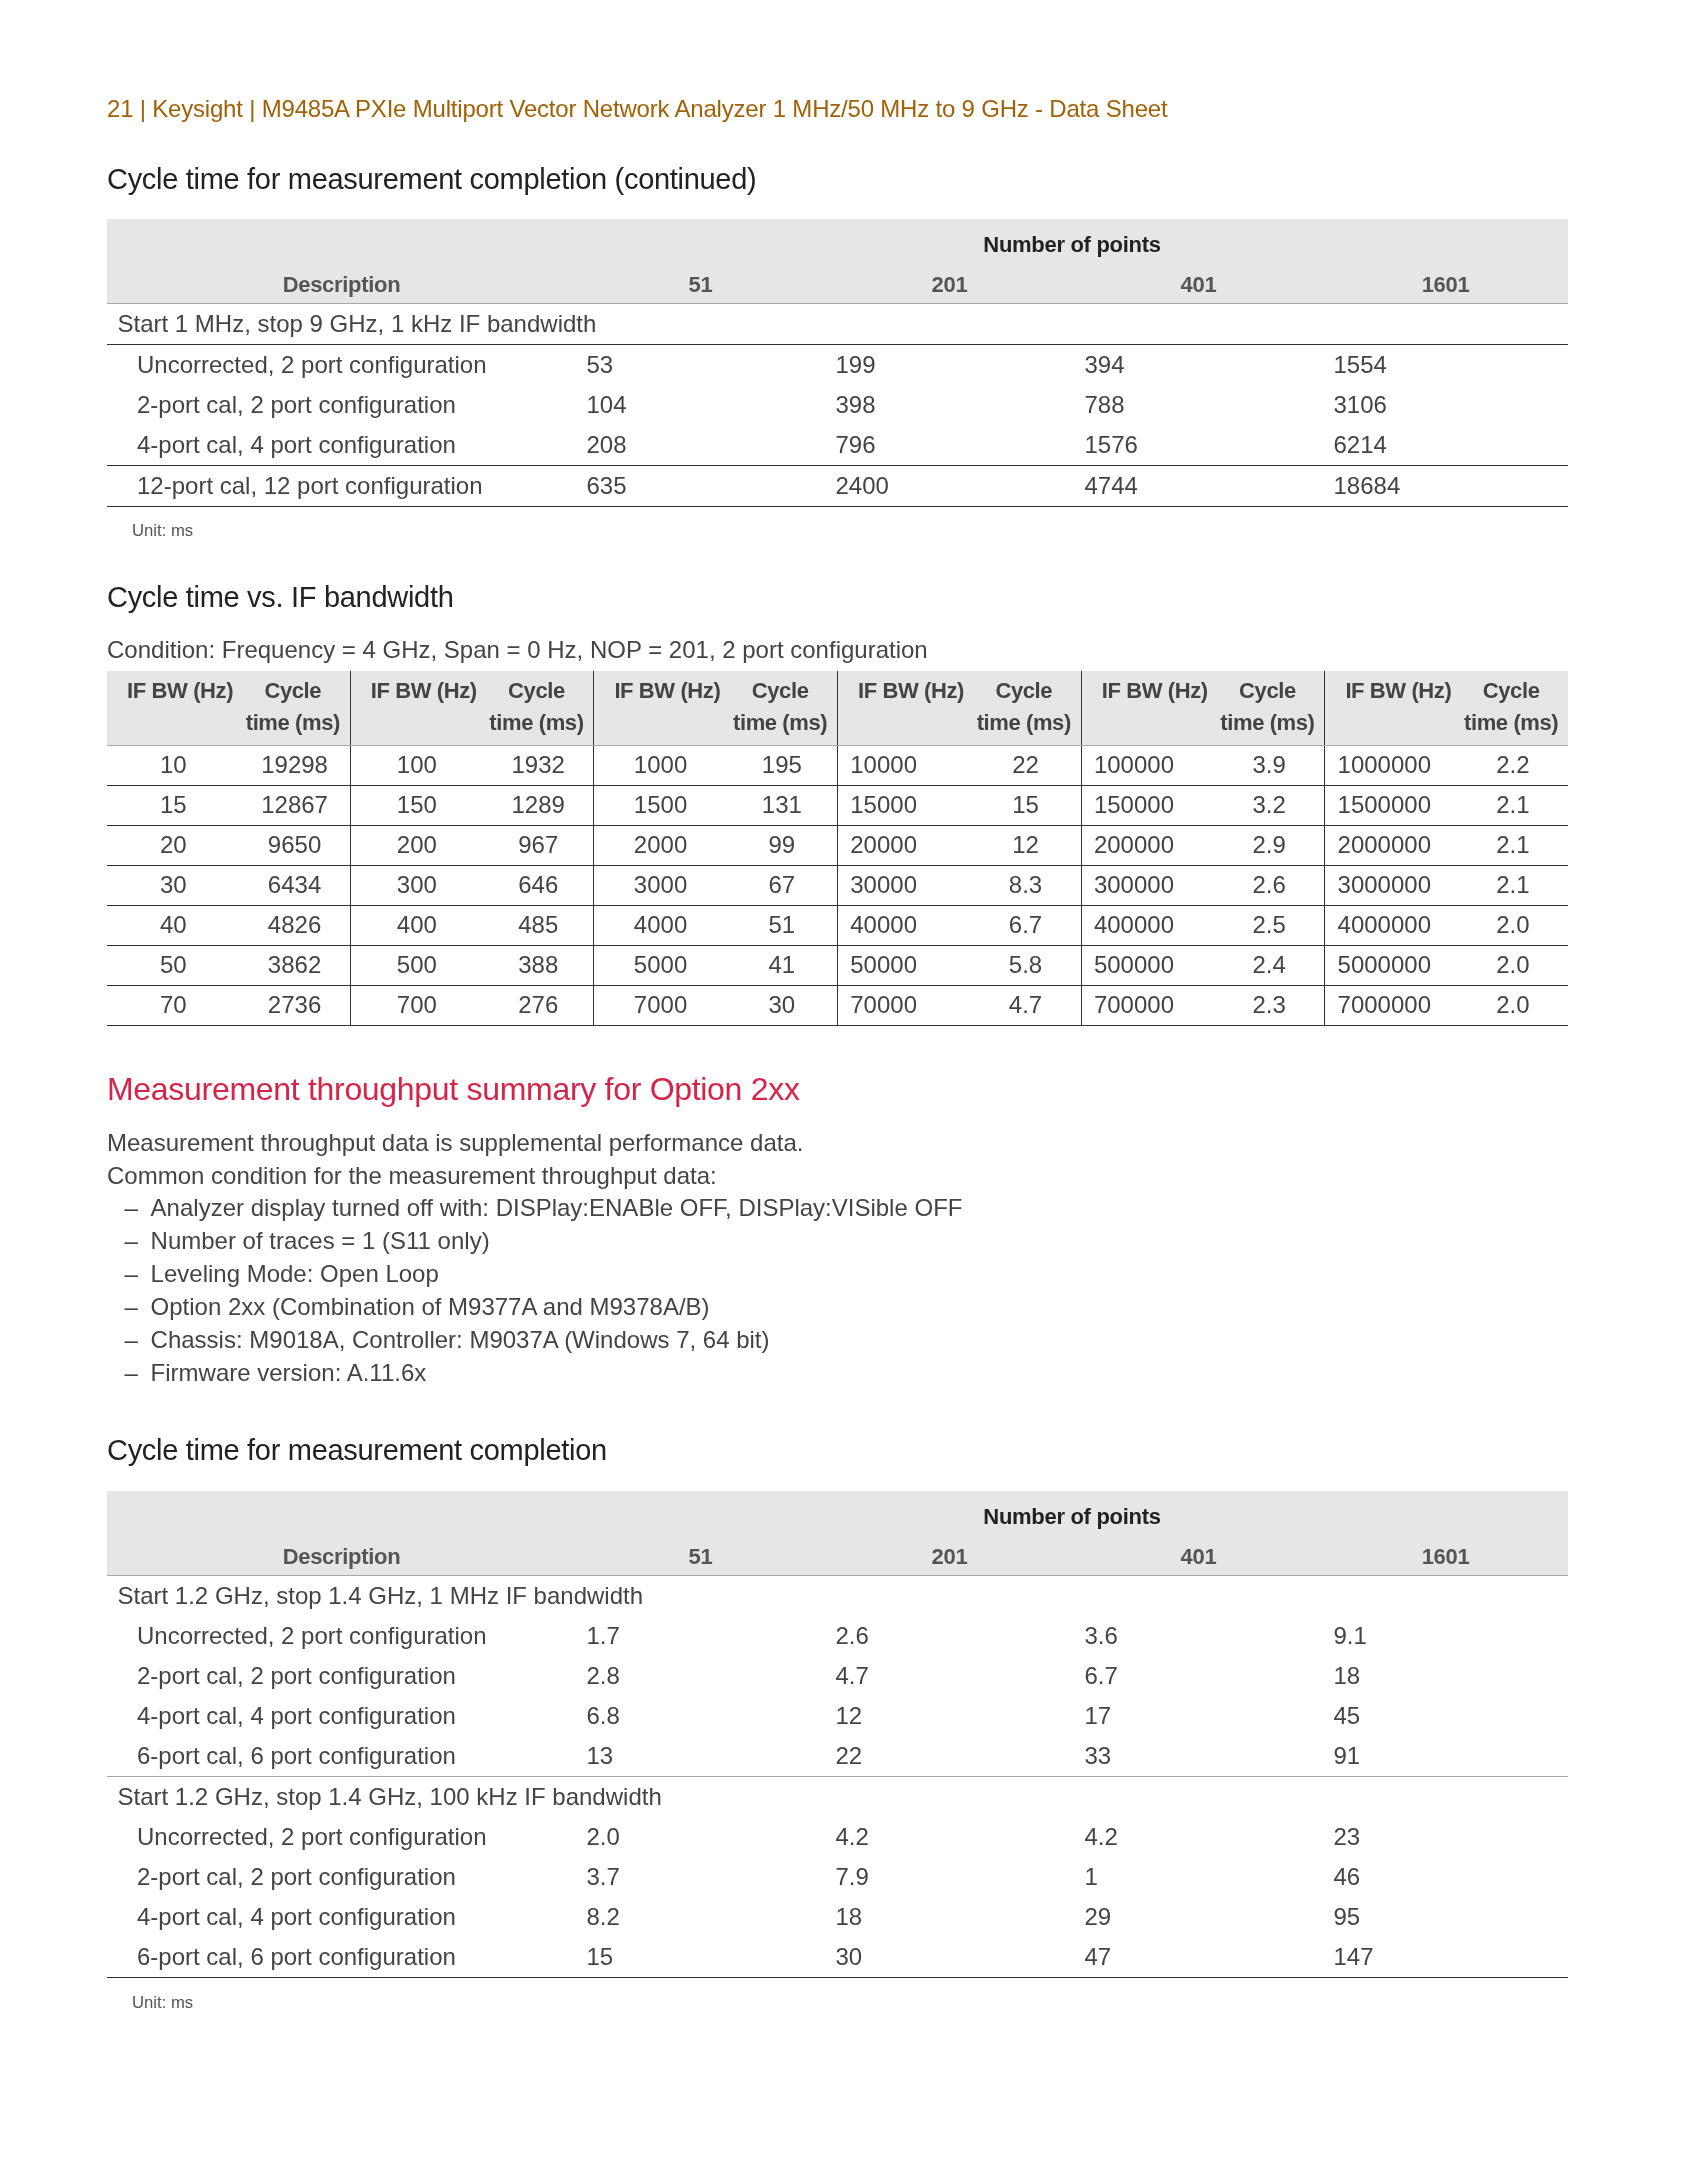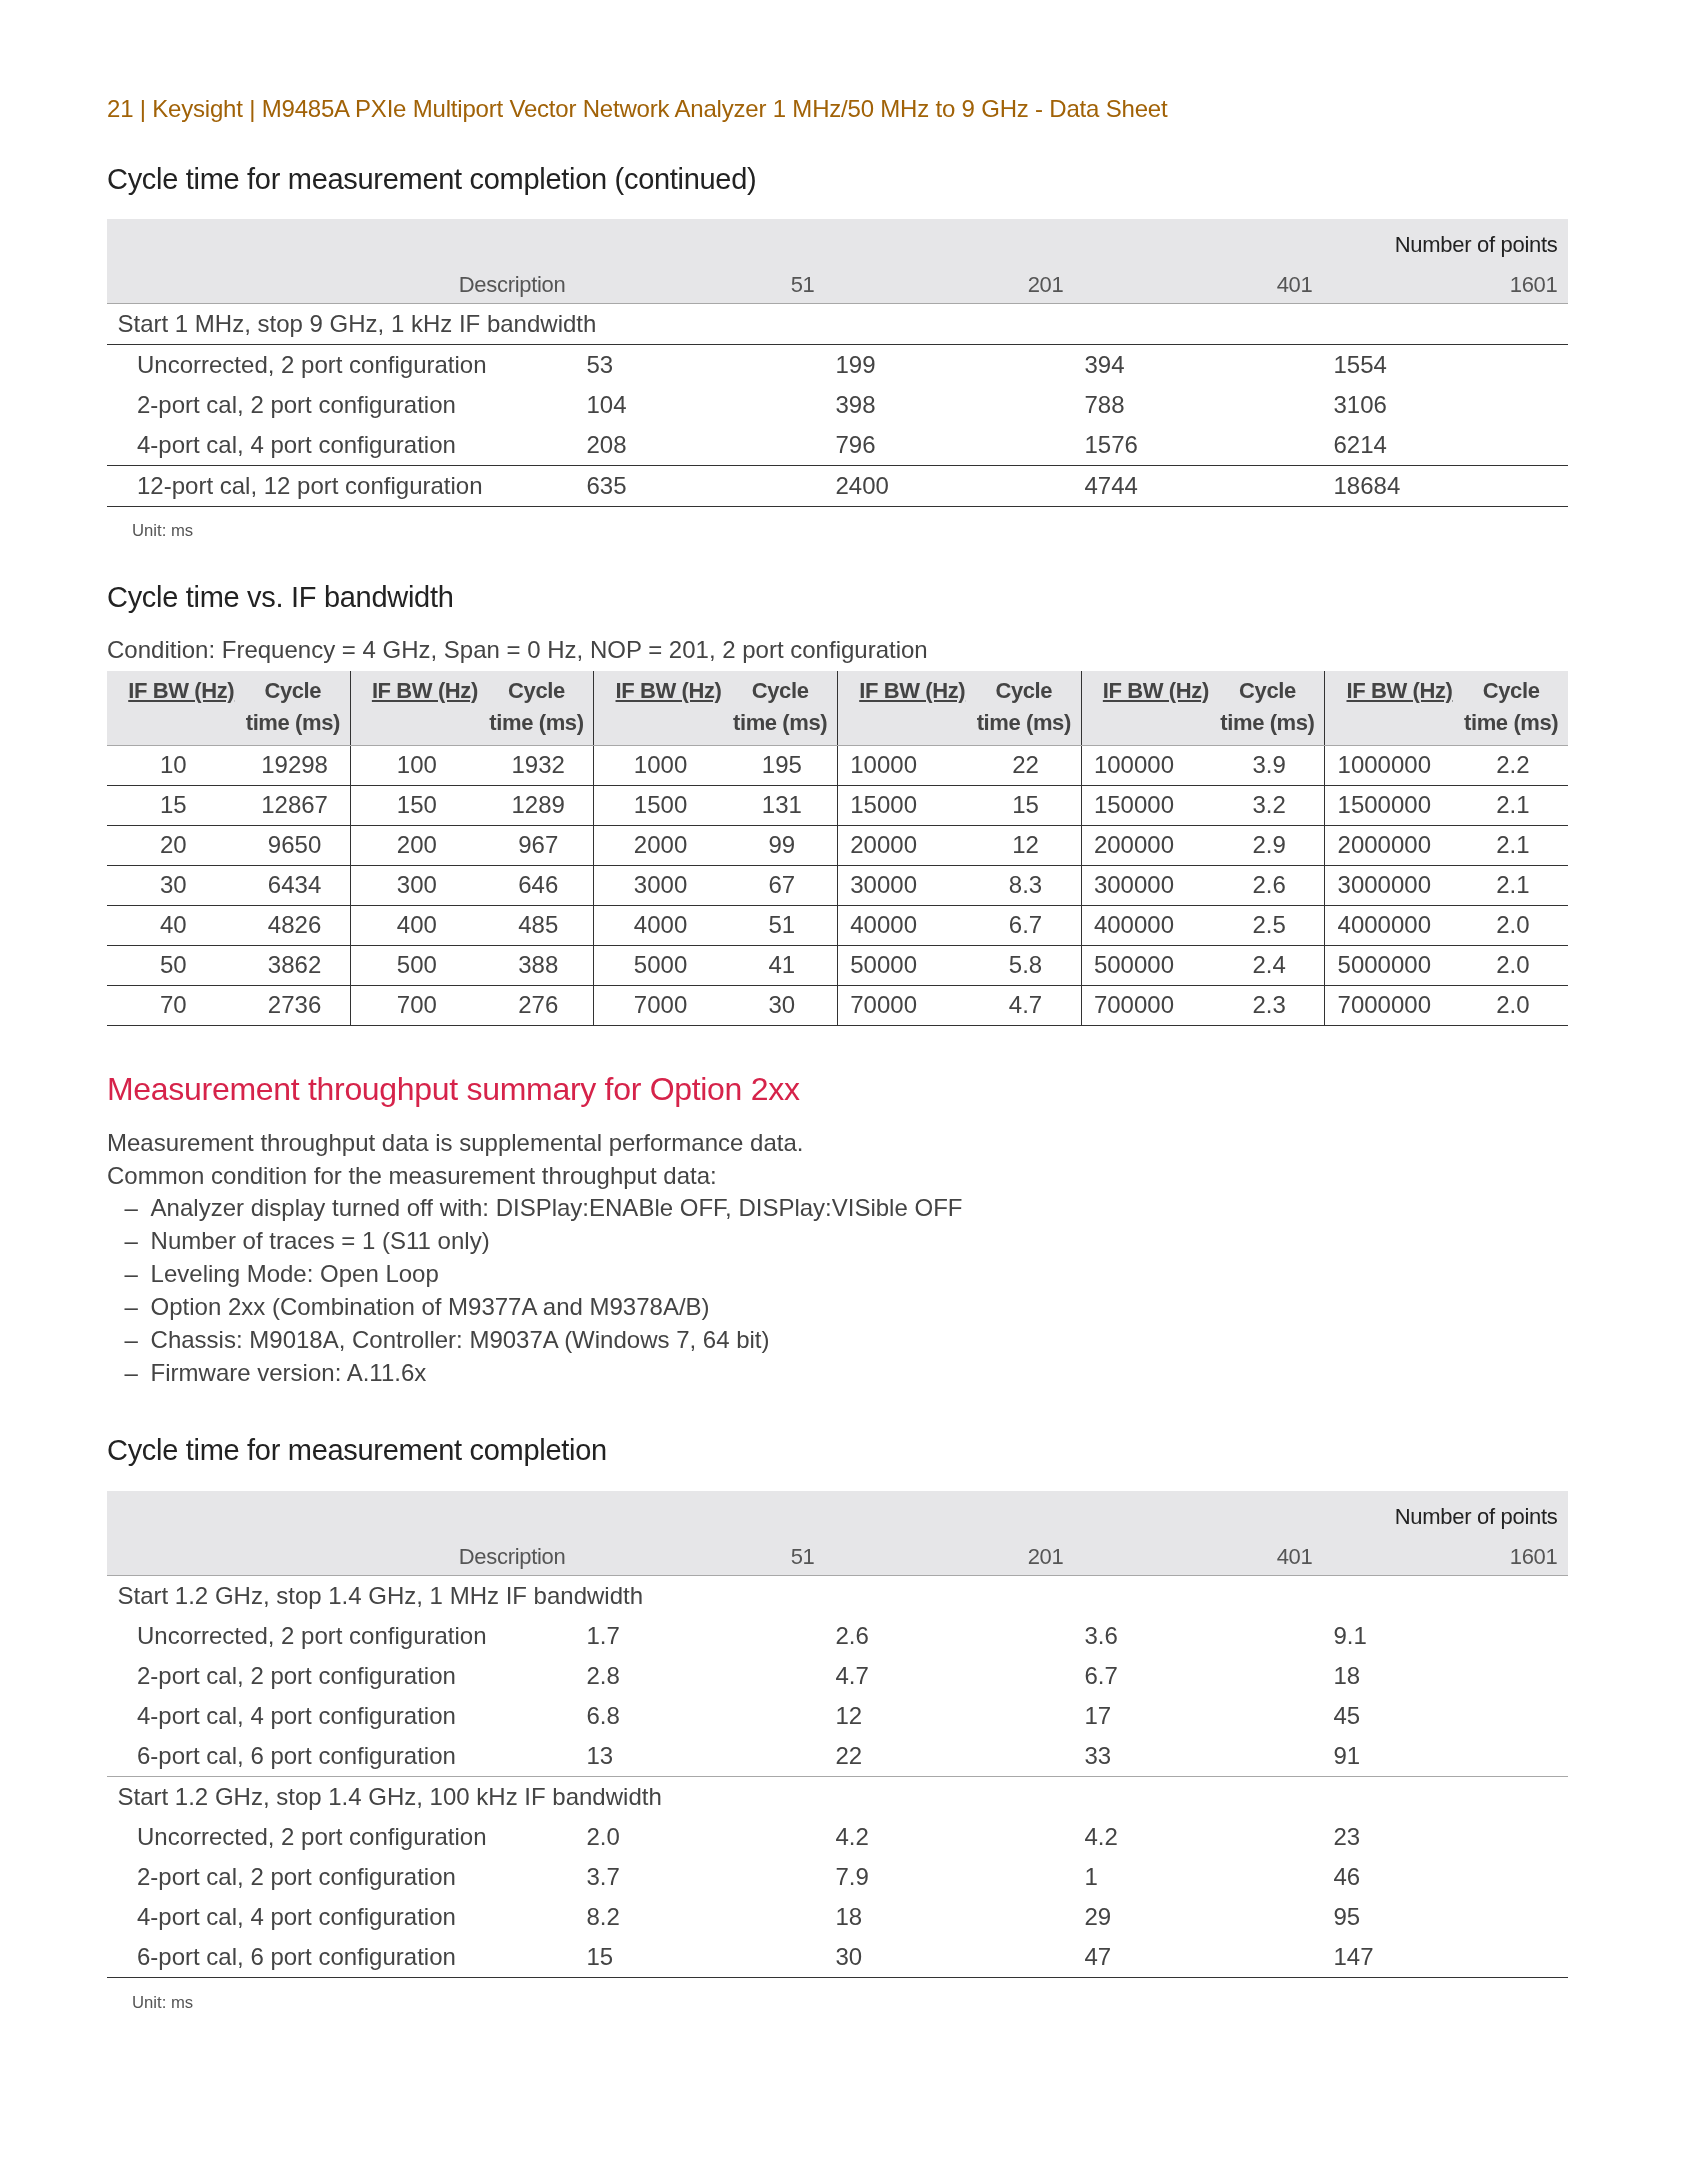--- a/index.html
+++ b/index.html
@@ -15,21 +15,21 @@
   .h2 {
     position: absolute; left: 0; font-size: 29px; color: #222222; font-weight: normal; margin: 0;
     letter-spacing: -0.3px;
   }
   .h2.red { color: #d6234a; font-size: 32px; }
   .unit { position: absolute; left: 0; font-size: 16.7px; color: #555555; margin-left: 25px; }
 
   
   table { border-collapse: collapse; position: absolute; left: 0; width: 1461px; }
   .ct thead th {
-    background: #e6e6e8; color: #555555; font-weight: normal; text-align: right;
+    background: #e6e6e8; color: #555555; font-weight: bold; text-align: center;
     font-size: 22px; padding: 0 10.5px; height: 40px; vertical-align: bottom;
     letter-spacing: -0.3px;
   }
   .ct thead tr.top th { height: 39px; color: #222222; }
   .ct thead tr.bot th { border-bottom: 1.8px solid #a8a8a8; padding-bottom: 5.3px; }
   .ct td { font-size: 24px; color: #444444; height: 40px; padding: 0 10.5px; vertical-align: middle; }
   .ct td.desc { padding-left: 30px; }
   .ct tr.group td { padding-left: 10.5px; color: #444444; }
   .ct tr.bottom-line td { border-bottom: 1.8px solid #333333; }
   .ct tr.thin-line td { border-bottom: 1.3px solid #a8a8a8; }
@@ -37,21 +37,21 @@
   .ct .c1 { width: 228px; }
   .ct .c2 { width: 228px; }
   .ct .c3 { width: 228px; }
 
   
   .ifbw thead th {
     background: #e6e6e8; color: #444444; font-weight: bold; font-size: 22px;
     height: 70px; vertical-align: top; padding: 3.5px 5.3px 0 5.3px; line-height: 32px;
     border-bottom: 1.8px solid #a8a8a8; letter-spacing: -0.4px;
   }
-  .ifbw th.bw { text-align: right; padding-left: 19px; text-decoration: underline; }
+  .ifbw th.bw { text-align: center; padding-left: 19px; }
   .ifbw th.ct-h { text-align: center; padding-right: 8.8px; }
   .ifbw td {
     font-size: 24px; color: #444444; text-align: center; height: 39px;
     border-bottom: 1.8px solid #333333; padding: 0;
   }
   .ifbw .sep { border-left: 1.8px solid #333333; }
   .ifbw td.bw-left { text-align: left; padding-left: 12.3px; }
 
   .condition { position: absolute; left: 0; font-size: 24px; color: #444444; }
   .para { position: absolute; left: 0; font-size: 24px; color: #444444; line-height: 33px; }

